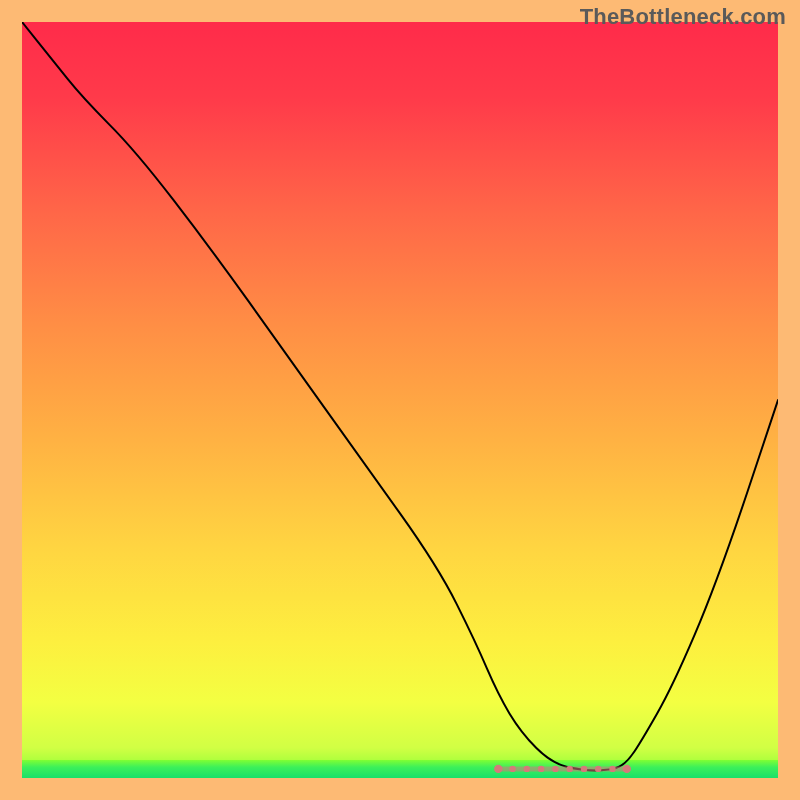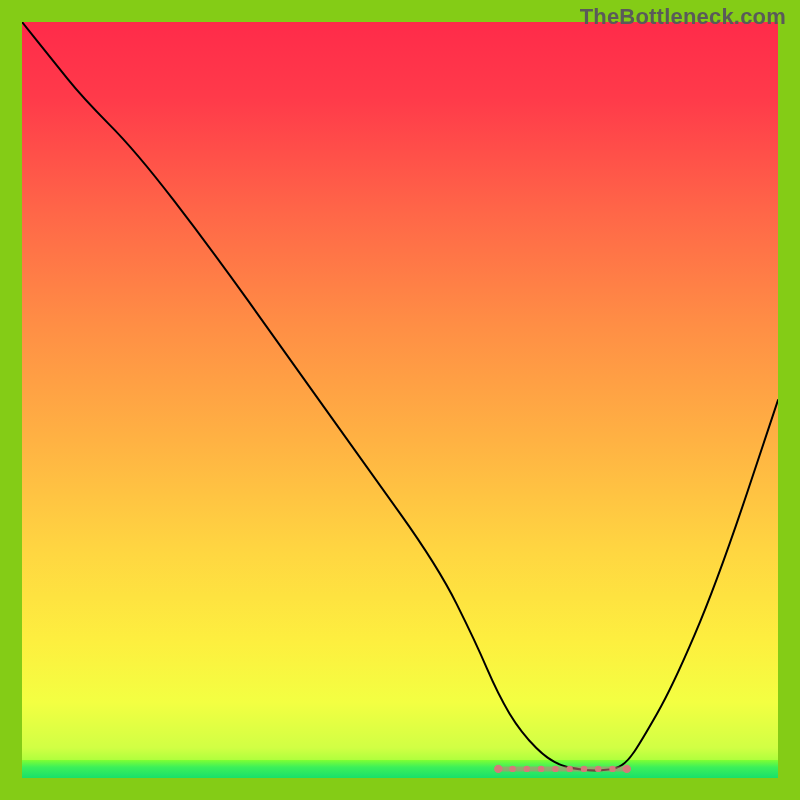--- a/index.html
+++ b/index.html
@@ -8,21 +8,21 @@
     width: 800px;
     height: 800px;
     background: #000000;
     overflow: hidden;
     font-family: Arial, sans-serif;
   }
   .container {
     position: relative;
     width: 800px;
     height: 800px;
-    background: #84cc16;
+    background: #fdba74;
   }
   .watermark {
     position: absolute;
     top: 4px;
     right: 14px;
     color: #5a5a5a;
     font-size: 22px;
     font-weight: 600;
     letter-spacing: 0.2px;
     z-index: 5;

